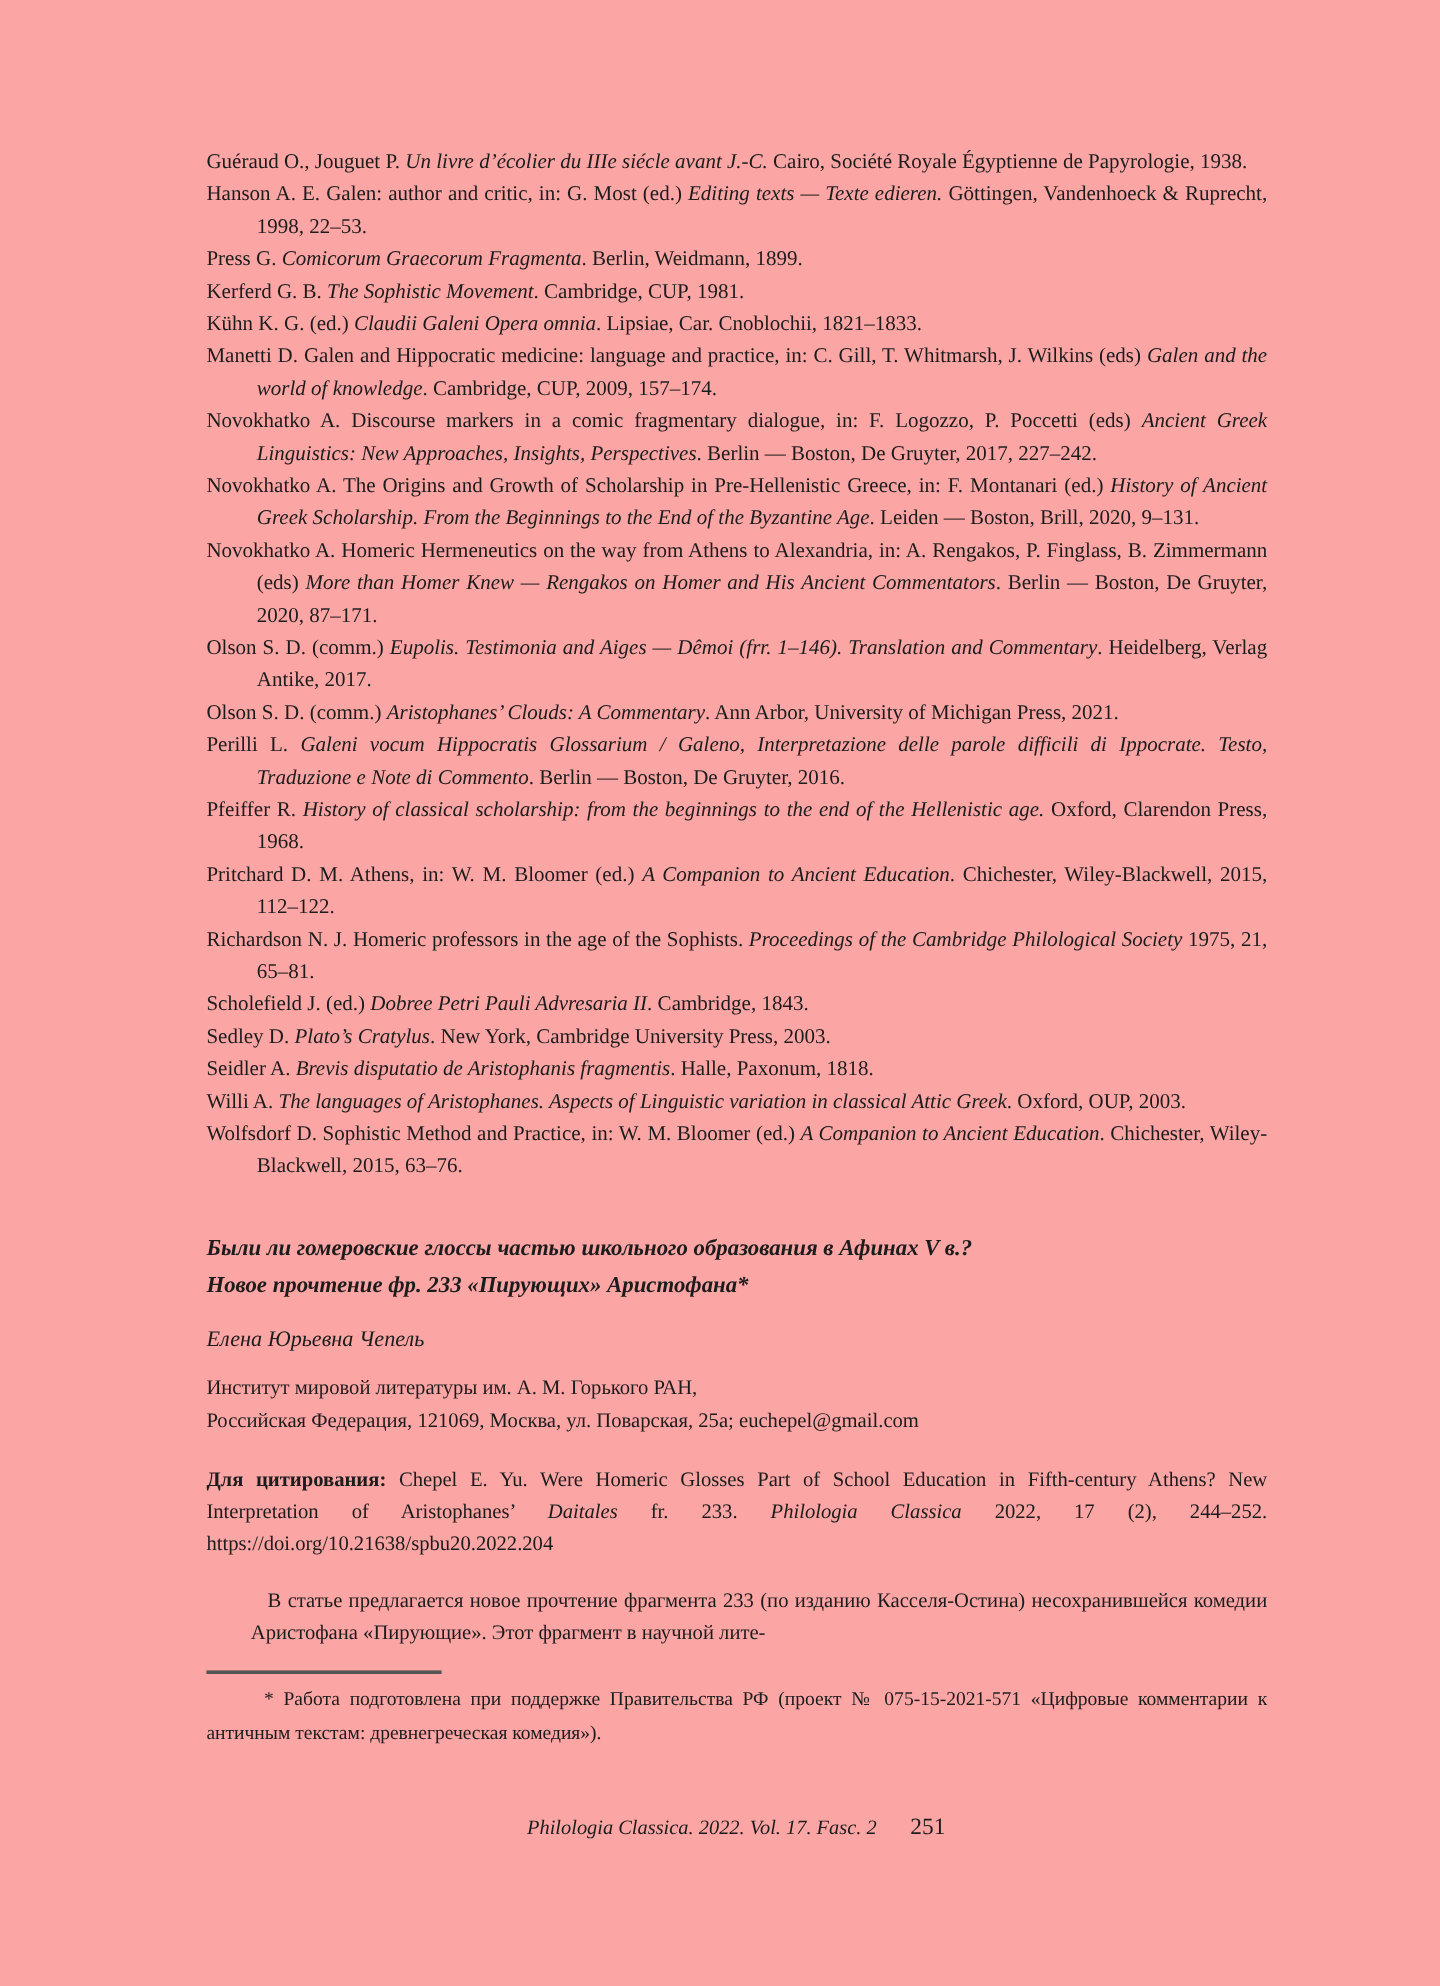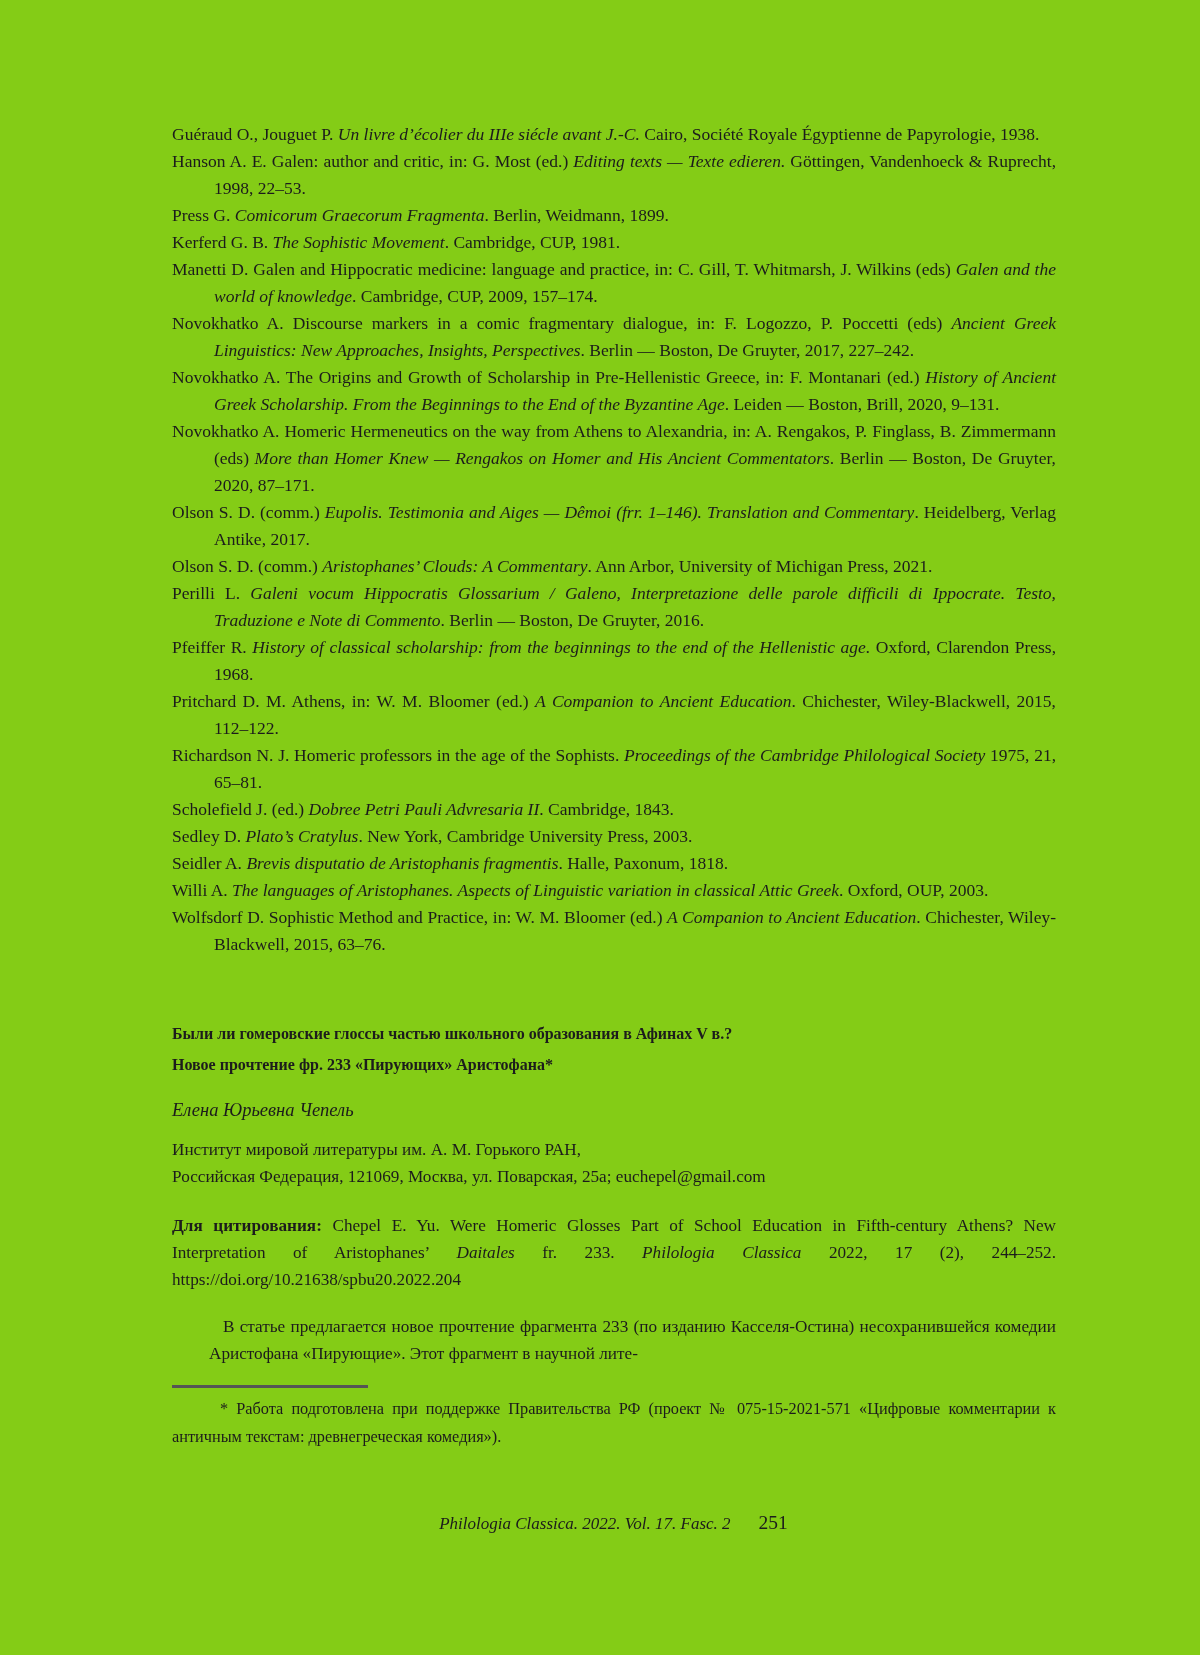--- a/index.html
+++ b/index.html
@@ -1,20 +1,20 @@
 <!DOCTYPE html>
 <html><head>
 <meta charset="utf-8">
 <style>
   html, body { margin: 0; padding: 0; background: #ffffff; }
   .page {
     position: relative;
     width: 1200px;
     height: 1655px;
-    background: #84cc16;
+    background: #fca5a5;
     color: #1c1c1c;
     font-family: "Liberation Serif", "DejaVu Serif", serif;
     overflow: hidden;
   }
   .content {
     position: absolute;
     left: 172px;
     top: 0;
     width: 884px;
   }
@@ -23,24 +23,25 @@
     margin: 0;
     font-size: 17.5px;
     line-height: 27px;
     text-align: justify;
     padding-left: 42px;
     text-indent: -42px;
   }
   .it { font-style: italic; }
   .bd { font-weight: bold; }
   .ru-title {
-    margin-top: 60px;
+    margin-top: 40px;
     font-weight: bold;
-    font-size: 16px;
+    font-size: 19px;
     line-height: 31px;
+    font-style: italic;
   }
   .author {
     margin-top: 17px;
     font-style: italic;
     font-size: 18.5px;
     line-height: 27px;
   }
   .affil {
     margin-top: 12px;
     font-size: 17.2px;
@@ -92,20 +93,21 @@
 <body>
 
 <div class="page">
   <div class="content">
 
     <div class="refs">
         <p class="ref"><span>Guéraud O., Jouguet P. </span><span class="it">Un livre d’écolier du IIIe siécle avant J.-C.</span><span> Cairo, Société Royale Égyptienne de Papyrologie, 1938.</span></p>
         <p class="ref"><span>Hanson A. E. Galen: author and critic, in: G. Most (ed.) </span><span class="it">Editing texts — Texte edieren.</span><span> Göttingen, Vandenhoeck &amp; Ruprecht, 1998, 22–53.</span></p>
         <p class="ref"><span>Press G. </span><span class="it">Comicorum Graecorum Fragmenta</span><span>. Berlin, Weidmann, 1899.</span></p>
         <p class="ref"><span>Kerferd G. B. </span><span class="it">The Sophistic Movement</span><span>. Cambridge, CUP, 1981.</span></p>
+        <p class="ref"><span>Kühn K. G. (ed.) </span><span class="it">Claudii Galeni Opera omnia</span><span>. Lipsiae, Car. Cnoblochii, 1821–1833.</span></p>
         <p class="ref"><span>Manetti D. Galen and Hippocratic medicine: language and practice, in: C. Gill, T. Whitmarsh, J. Wilkins (eds) </span><span class="it">Galen and the world of knowledge</span><span>. Cambridge, CUP, 2009, 157–174.</span></p>
         <p class="ref"><span>Novokhatko A. Discourse markers in a comic fragmentary dialogue, in: F. Logozzo, P. Poccetti (eds) </span><span class="it">Ancient Greek Linguistics: New Approaches, Insights, Perspectives</span><span>. Berlin — Boston, De Gruyter, 2017, 227–242.</span></p>
         <p class="ref"><span>Novokhatko A. The Origins and Growth of Scholarship in Pre-Hellenistic Greece, in: F. Montanari (ed.) </span><span class="it">History of Ancient Greek Scholarship. From the Beginnings to the End of the Byzantine Age</span><span>. Leiden — Boston, Brill, 2020, 9–131.</span></p>
         <p class="ref"><span>Novokhatko A. Homeric Hermeneutics on the way from Athens to Alexandria, in: A. Rengakos, P. Finglass, B. Zimmermann (eds) </span><span class="it">More than Homer Knew — Rengakos on Homer and His Ancient Commentators</span><span>. Berlin — Boston, De Gruyter, 2020, 87–171.</span></p>
         <p class="ref"><span>Olson S. D. (comm.) </span><span class="it">Eupolis. Testimonia and Aiges — Dêmoi (frr. 1–146). Translation and Commentary</span><span>. Heidelberg, Verlag Antike, 2017.</span></p>
         <p class="ref"><span>Olson S. D. (comm.) </span><span class="it">Aristophanes’ Clouds: A Commentary</span><span>. Ann Arbor, University of Michigan Press, 2021.</span></p>
         <p class="ref"><span>Perilli L. </span><span class="it">Galeni vocum Hippocratis Glossarium / Galeno, Interpretazione delle parole difficili di Ippocrate. Testo, Traduzione e Note di Commento</span><span>. Berlin — Boston, De Gruyter, 2016.</span></p>
         <p class="ref"><span>Pfeiffer R. </span><span class="it">History of classical scholarship: from the beginnings to the end of the Hellenistic age.</span><span> Oxford, Clarendon Press, 1968.</span></p>
         <p class="ref"><span>Pritchard D. M. Athens, in: W. M. Bloomer (ed.) </span><span class="it">A Companion to Ancient Education</span><span>. Chichester, Wiley-Blackwell, 2015, 112–122.</span></p>
         <p class="ref"><span>Richardson N. J. Homeric professors in the age of the Sophists. </span><span class="it">Proceedings of the Cambridge Philological Society</span><span> 1975, 21, 65–81.</span></p>

